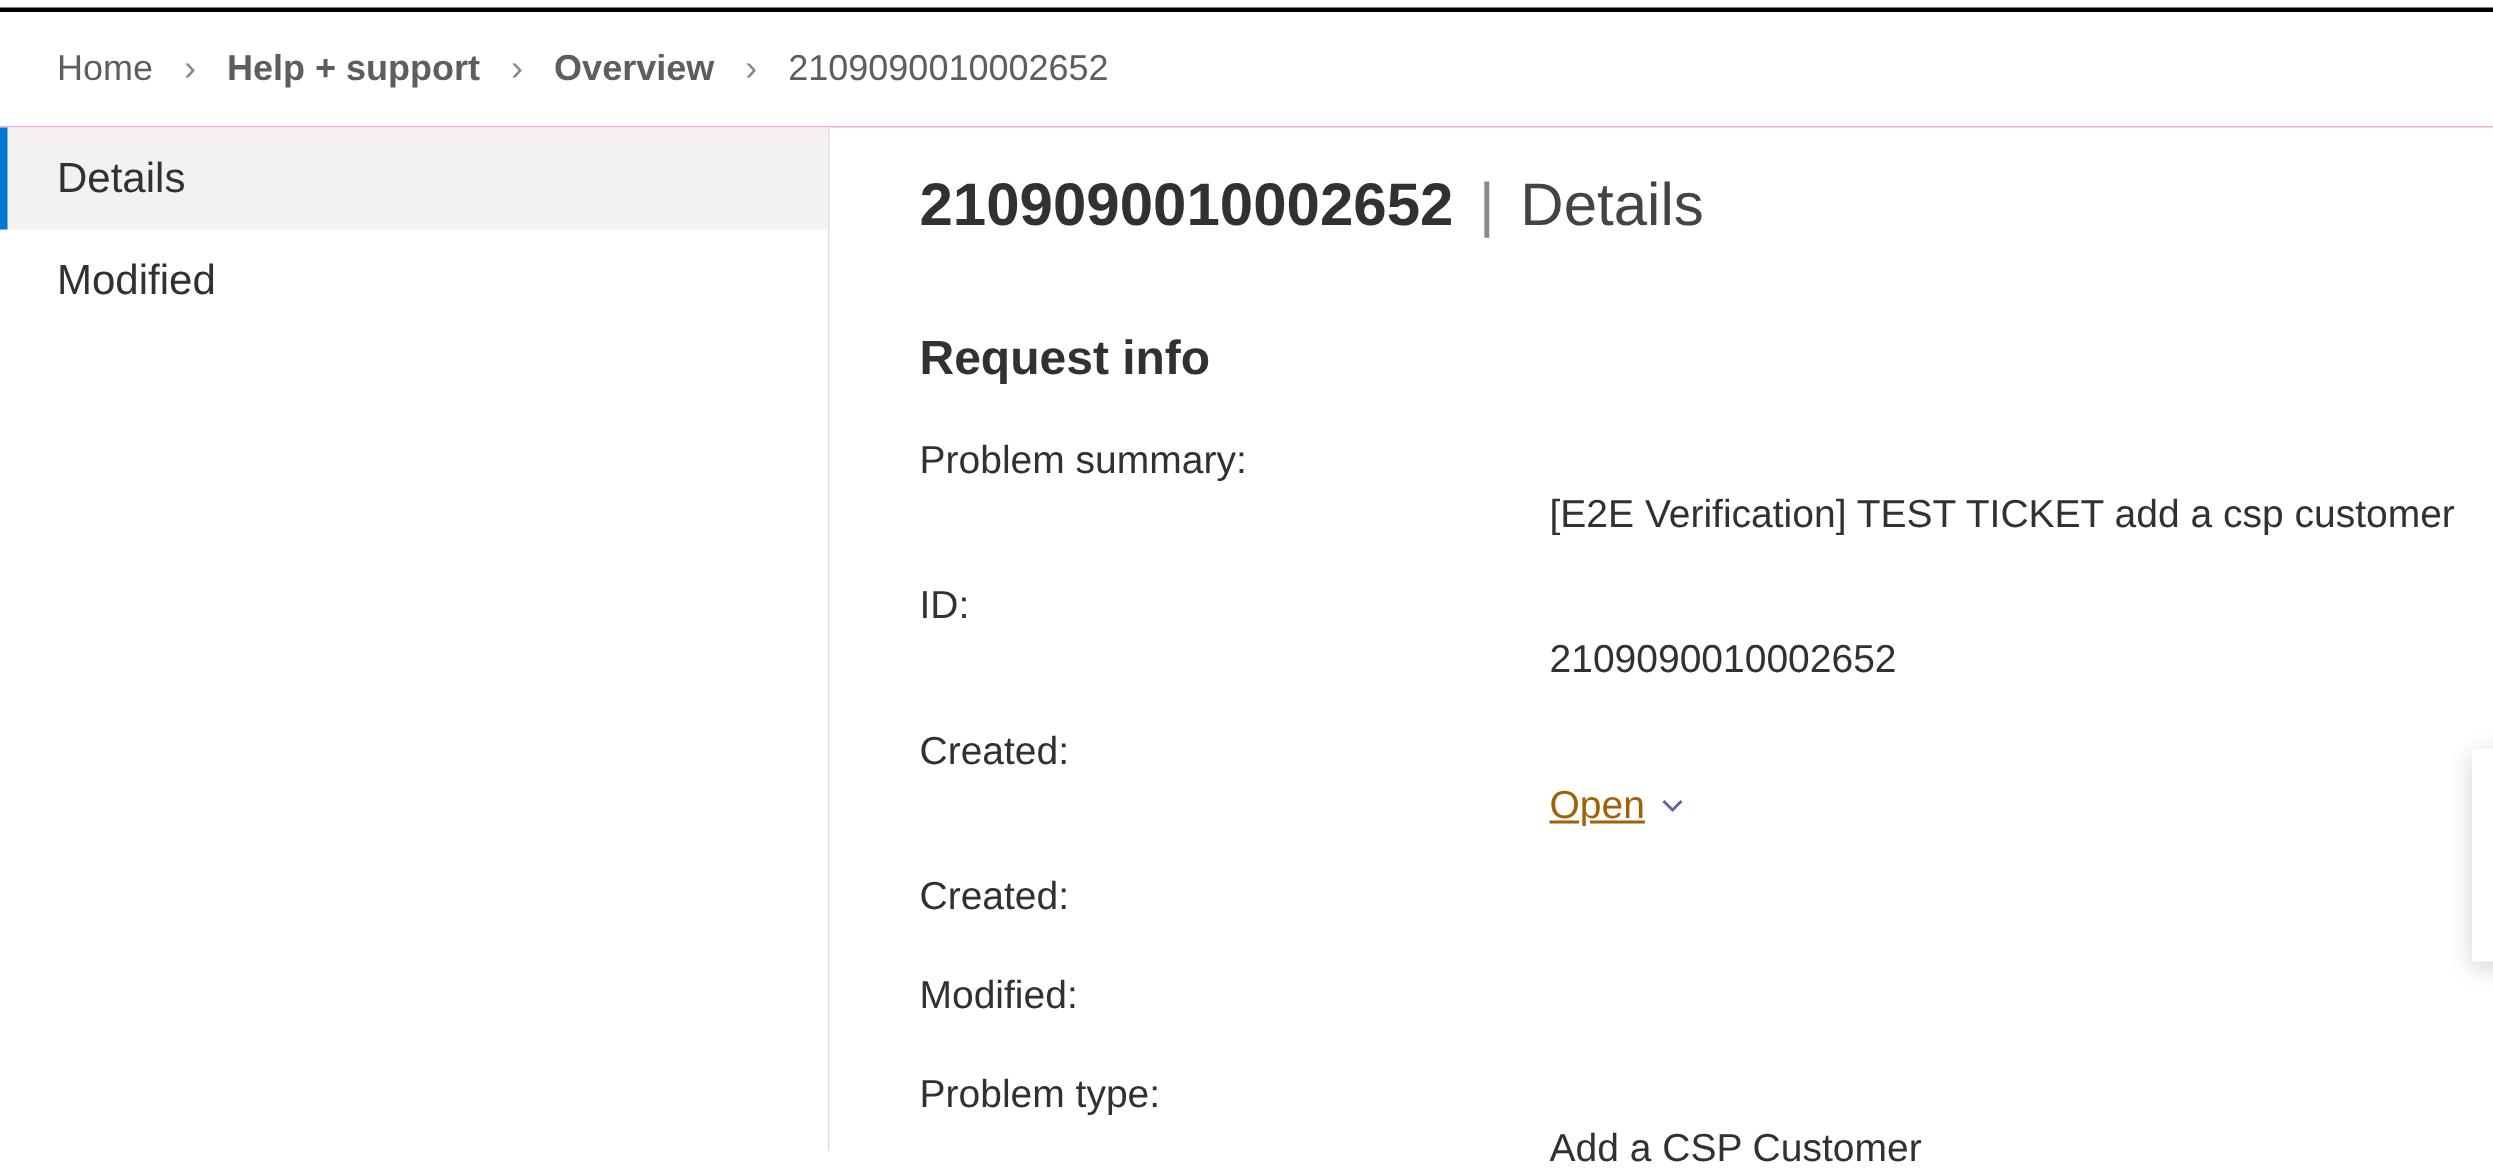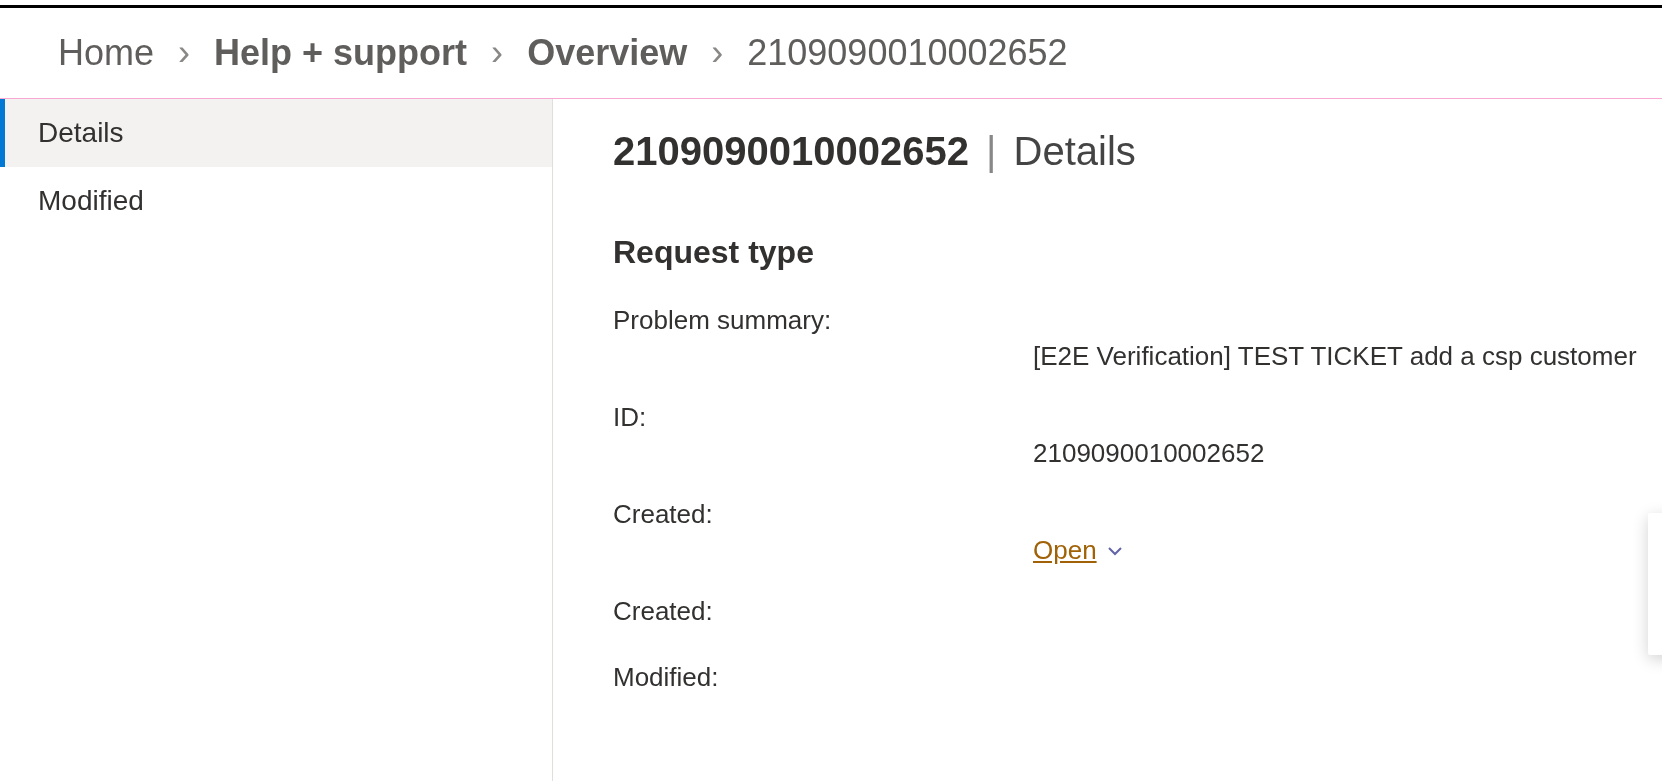--- a/index.html
+++ b/index.html
@@ -1,19 +1,19 @@
 <!DOCTYPE html>
 <html><head>
 <meta charset="utf-8">
 <style>
   * { box-sizing: border-box; }
   html, body { margin:0; padding:0; font-family: "Segoe UI", Arial, sans-serif; color:#323130; background:#fff; }
   .page { width:1662px; height:783px; position:relative; }
   .topline { height:8px; border-bottom:3px solid #000; }
-  .breadcrumb { padding:24px 0 24px 58px; font-size:36px; color:#605e5c; }
+  .breadcrumb { padding:24px 0 24px 38px; font-size:24px; color:#605e5c; }
   .breadcrumb .sep { margin:0 14px; color:#8a8886; }
   .breadcrumb .crumb { color:#605e5c; }
   .breadcrumb .crumb.bold { font-weight:600; }
   .body { display:flex; border-top:1px solid #f9a8d4; height:calc(783px - 100px); }
   .sidebar { width:552px; }
   .side-item { padding:18px 0 18px 38px; font-size:28px; color:#323130; cursor:pointer; }
   .side-item.active { background:#f3f2f1; border-left:5px solid #0078d4; padding-left:33px; }
   .main { flex:1; padding:30px 20px 0 60px; position:relative; border-left:1px solid #e1dfdd; }
   .title-row { font-size:40px; margin-bottom:60px; }
   .title-id { font-weight:700; }
@@ -55,21 +55,21 @@
       </div>
     </div>
 
     <div class="main">
       <div class="title-row">
         <span class="title-id">2109090010002652</span>
         <span class="title-sep">|</span>
         <span class="title-sub">Details</span>
       </div>
 
-      <div class="section-head">Request type</div>
+      <div class="section-head">Request info</div>
 
       <div class="field-row">
         <div class="field-label">Problem summary:</div>
         <div class="field-value">[E2E Verification] TEST TICKET add a csp customer</div>
       </div>
 
       <div class="field-row">
         <div class="field-label">ID:</div>
         <div class="field-value">2109090010002652</div>
       </div>
@@ -89,20 +89,24 @@
       <div class="field-row">
         <div class="field-label">Created:</div>
         <div class="field-value"></div>
       </div>
 
       <div class="field-row">
         <div class="field-label">Modified:</div>
         <div class="field-value"></div>
       </div>
 
+      <div class="field-row">
+        <div class="field-label">Problem type:</div>
+        <div class="field-value">Add a CSP Customer</div>
+      </div>
 
       <div class="dropdown">
         <div class="dropdown-item selected">Open</div>
         <div class="dropdown-item">Closed</div>
       </div>
 
     </div>
   </div>
 </div>
 

